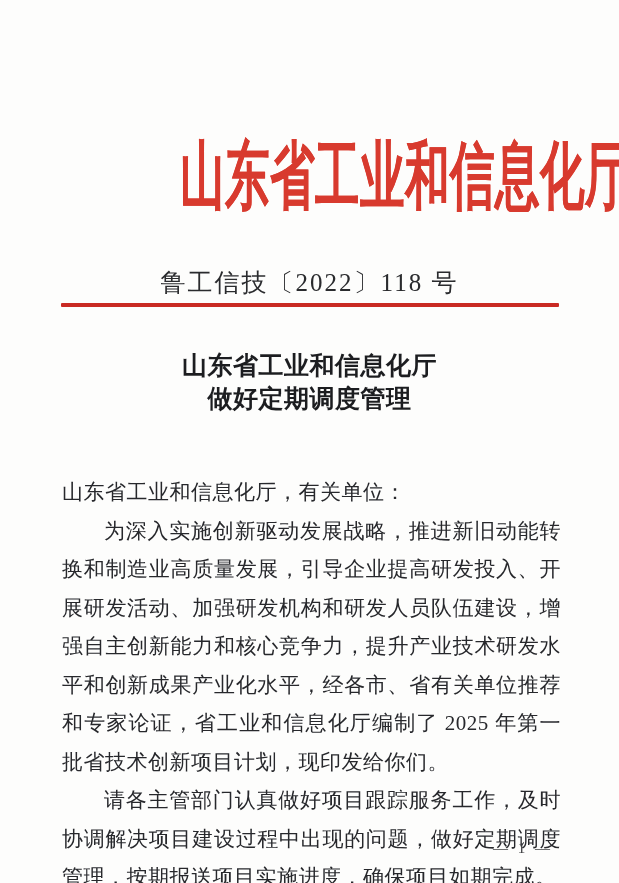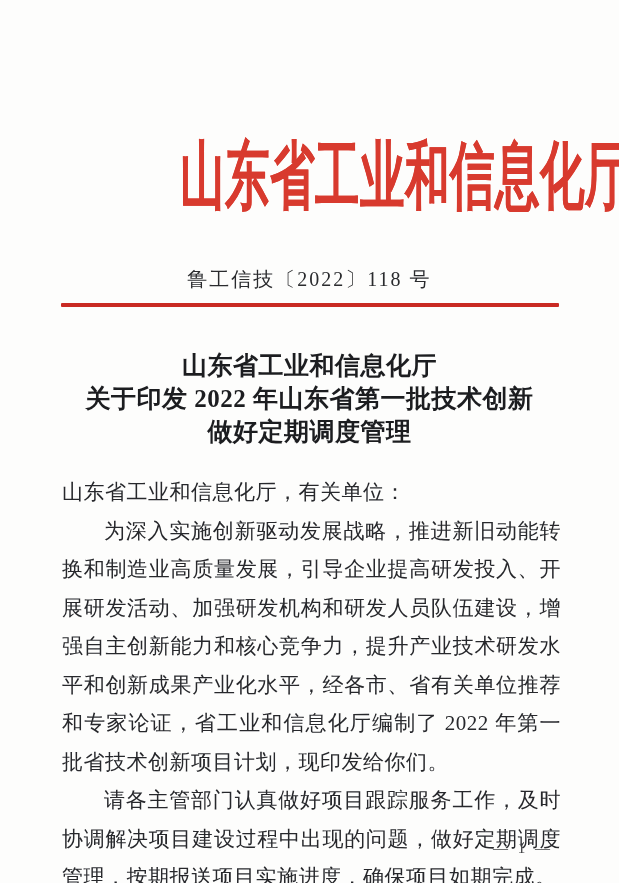--- a/index.html
+++ b/index.html
@@ -41,21 +41,21 @@
     text-shadow: 0.5px 0 0 #d83a2e;
   }
 
   
   .doc-number {
     position: absolute;
     top: 266px;
     left: 0;
     right: 0;
     text-align: center;
-    font-size: 20px;
+    font-size: 25px;
     letter-spacing: 2px;
     color: #2a2b2e;
   }
 
   
   .red-rule {
     position: absolute;
     top: 303px;
     left: 61px;
     right: 60px;
@@ -112,25 +112,24 @@
   <div class="banner">
     <span class="banner-text">山东省工业和信息化厅文件</span>
   </div>
 
   <div class="doc-number">鲁工信技〔2022〕118 号</div>
 
   <div class="red-rule"></div>
 
   <div class="notice-title">
     <div>山东省工业和信息化厅</div>
-    <div>关于印发 2022 年山东省第一批技术创新</div>
     <div>做好定期调度管理</div>
   </div>
 
   <div class="body-text">
     <p>山东省工业和信息化厅，有关单位：</p>
-    <p class="indent">为深入实施创新驱动发展战略，推进新旧动能转换和制造业高质量发展，引导企业提高研发投入、开展研发活动、加强研发机构和研发人员队伍建设，增强自主创新能力和核心竞争力，提升产业技术研发水平和创新成果产业化水平，经各市、省有关单位推荐和专家论证，省工业和信息化厅编制了 2022 年第一批省技术创新项目计划，现印发给你们。</p>
+    <p class="indent">为深入实施创新驱动发展战略，推进新旧动能转换和制造业高质量发展，引导企业提高研发投入、开展研发活动、加强研发机构和研发人员队伍建设，增强自主创新能力和核心竞争力，提升产业技术研发水平和创新成果产业化水平，经各市、省有关单位推荐和专家论证，省工业和信息化厅编制了 2025 年第一批省技术创新项目计划，现印发给你们。</p>
     <p class="indent">请各主管部门认真做好项目跟踪服务工作，及时协调解决项目建设过程中出现的问题，做好定期调度管理，按期报送项目实施进度，确保项目如期完成。</p>
   </div>
 
   <div class="page-number">— 1 —</div>
 
 </div>
 
 </body></html>

